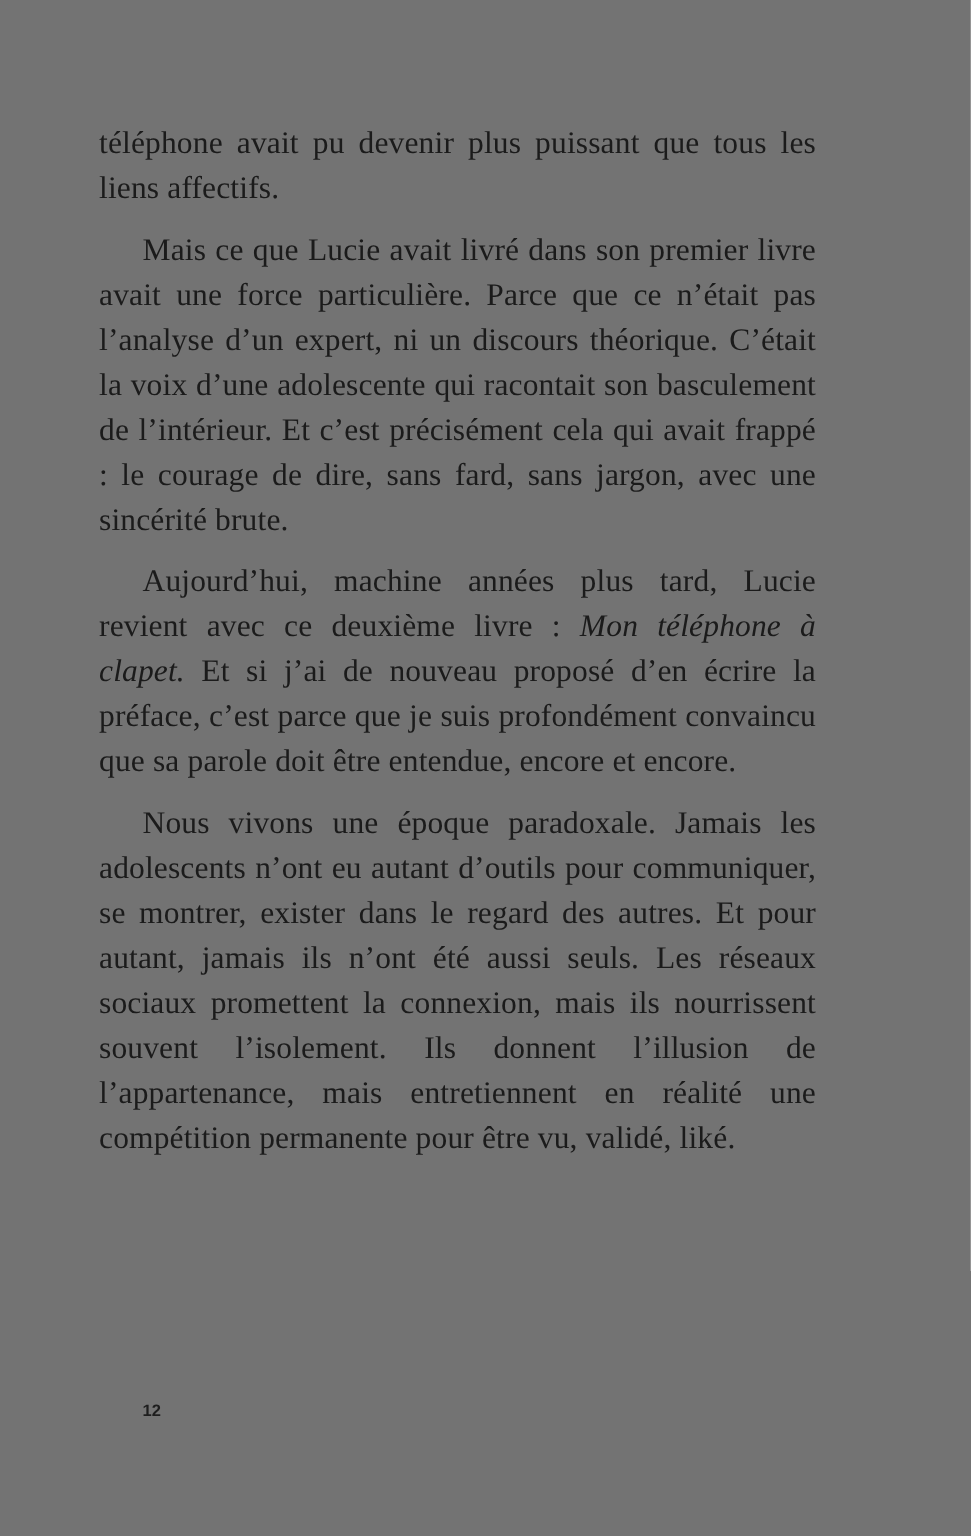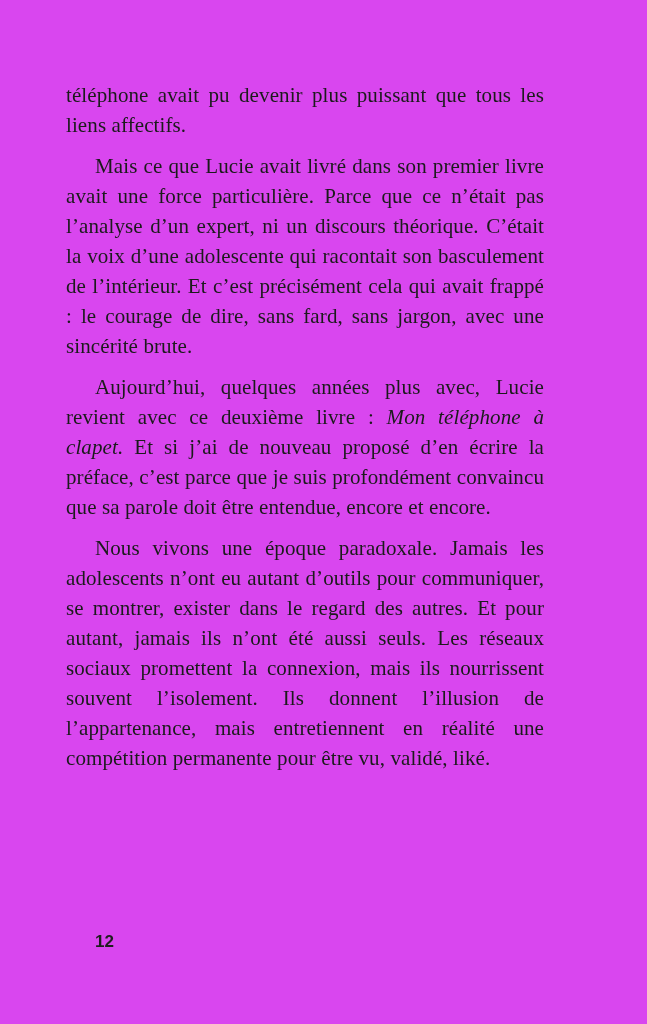--- a/index.html
+++ b/index.html
@@ -10,21 +10,21 @@
     width: 647px;
     height: 1024px;
     position: relative;
     overflow: hidden;
     background: #ffffff;
     font-family: "Liberation Serif", "DejaVu Serif", serif;
   }
   .book-page {
     position: absolute;
     inset: 0;
-    background: #d946ef;
+    background: #737373;
   }
   .page-text {
     position: absolute;
     left: 66px;
     top: 80px;
     width: 478px;
     font-size: 21px;
     line-height: 30px;
     color: #1b1b1b;
     letter-spacing: 0.1px;
@@ -39,29 +39,29 @@
   }
   .italic {
     font-style: italic;
   }
   .page-number {
     position: absolute;
     left: 95px;
     top: 933px;
     font-family: "Liberation Sans", sans-serif;
     font-weight: 700;
-    font-size: 17px;
+    font-size: 11px;
     line-height: 17px;
     color: #1e1e1e;
   }
 </style>
 </head>
 <body style="background: rgb(255, 255, 255);">
 
 <div class="book-page">
   <main class="page-text" style="color: rgb(27, 27, 27);">
       <p class="para"><span class="">téléphone avait pu devenir plus puissant que tous les liens affectifs.</span></p>
       <p class="para indent"><span class="">Mais ce que Lucie avait livré dans son premier livre avait une force particulière. Parce que ce n’était pas l’analyse d’un expert, ni un discours théorique. C’était la voix d’une adolescente qui racontait son basculement de l’intérieur. Et c’est précisément cela qui avait frappé : le courage de dire, sans fard, sans jargon, avec une sincérité brute.</span></p>
-      <p class="para indent"><span class="">Aujourd’hui, quelques années plus avec, Lucie revient avec ce deuxième livre : </span><span class="italic">Mon téléphone à clapet.</span><span class=""> Et si j’ai de nouveau proposé d’en écrire la préface, c’est parce que je suis profondément convaincu que sa parole doit être entendue, encore et encore.</span></p>
+      <p class="para indent"><span class="">Aujourd’hui, machine années plus tard, Lucie revient avec ce deuxième livre : </span><span class="italic">Mon téléphone à clapet.</span><span class=""> Et si j’ai de nouveau proposé d’en écrire la préface, c’est parce que je suis profondément convaincu que sa parole doit être entendue, encore et encore.</span></p>
       <p class="para indent"><span class="">Nous vivons une époque paradoxale. Jamais les adolescents n’ont eu autant d’outils pour communiquer, se montrer, exister dans le regard des autres. Et pour autant, jamais ils n’ont été aussi seuls. Les réseaux sociaux promettent la connexion, mais ils nourrissent souvent l’isolement. Ils donnent l’illusion de l’appartenance, mais entretiennent en réalité une compétition permanente pour être vu, validé, liké.</span></p>
     </main>
   <div class="page-number">12</div>
 </div>
 
 </body></html>

